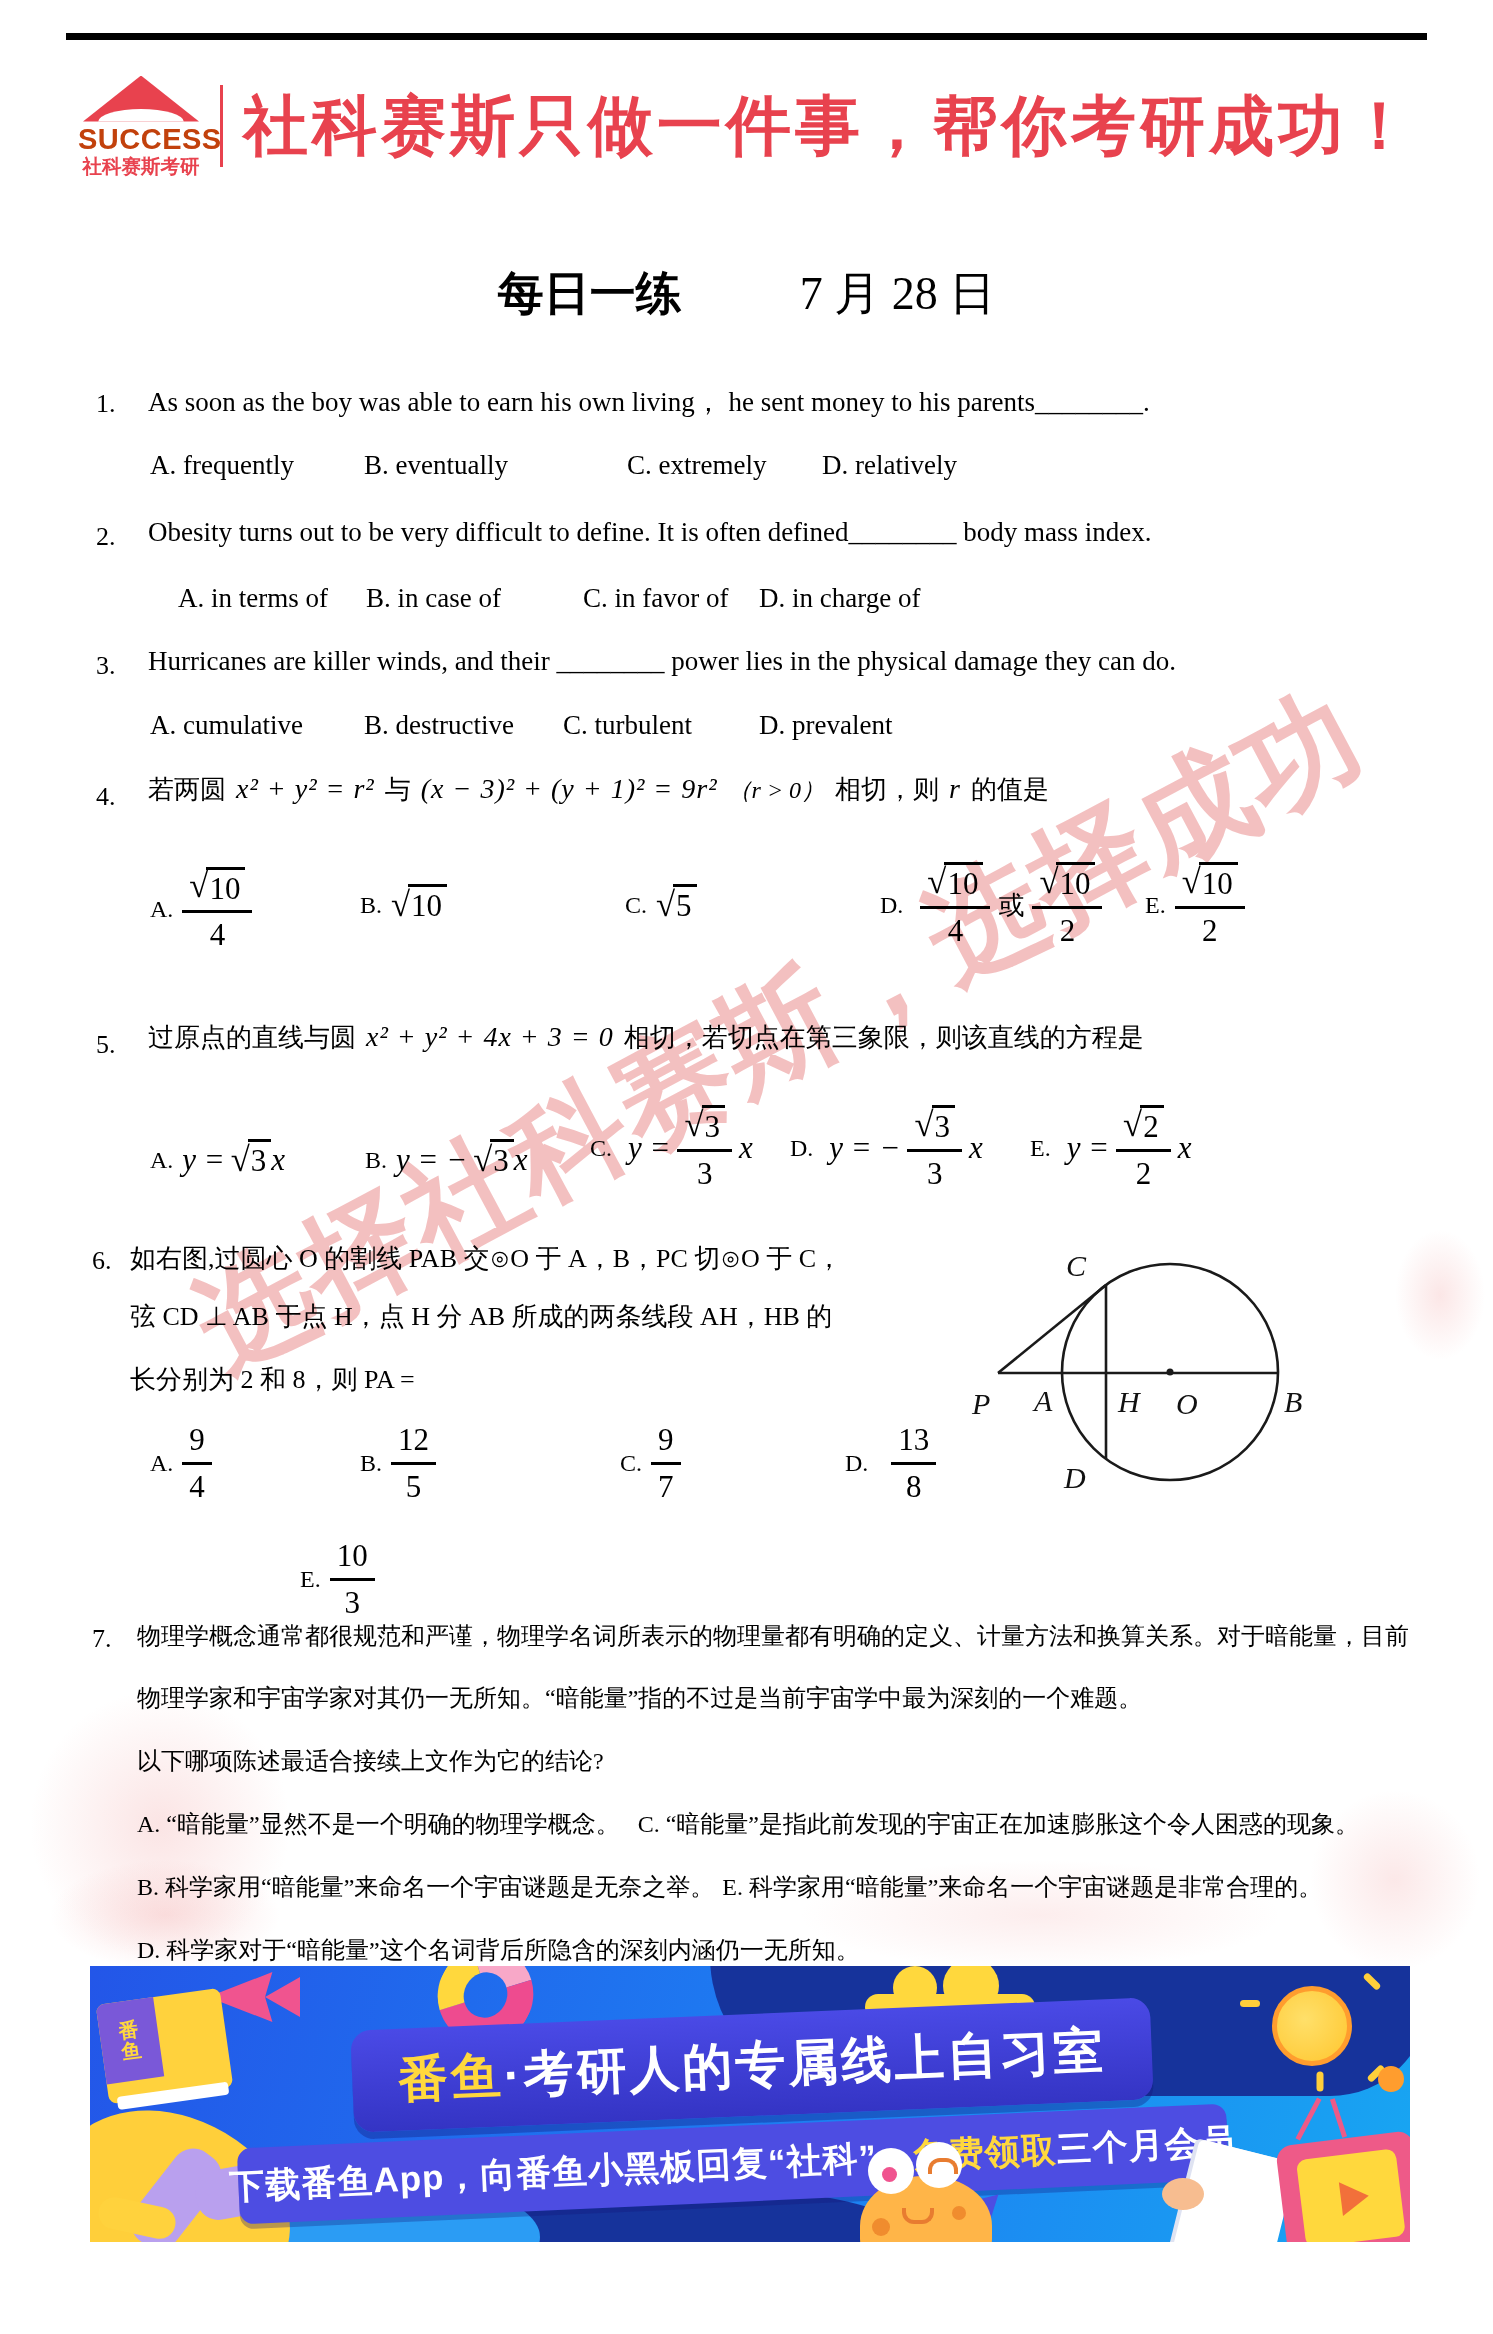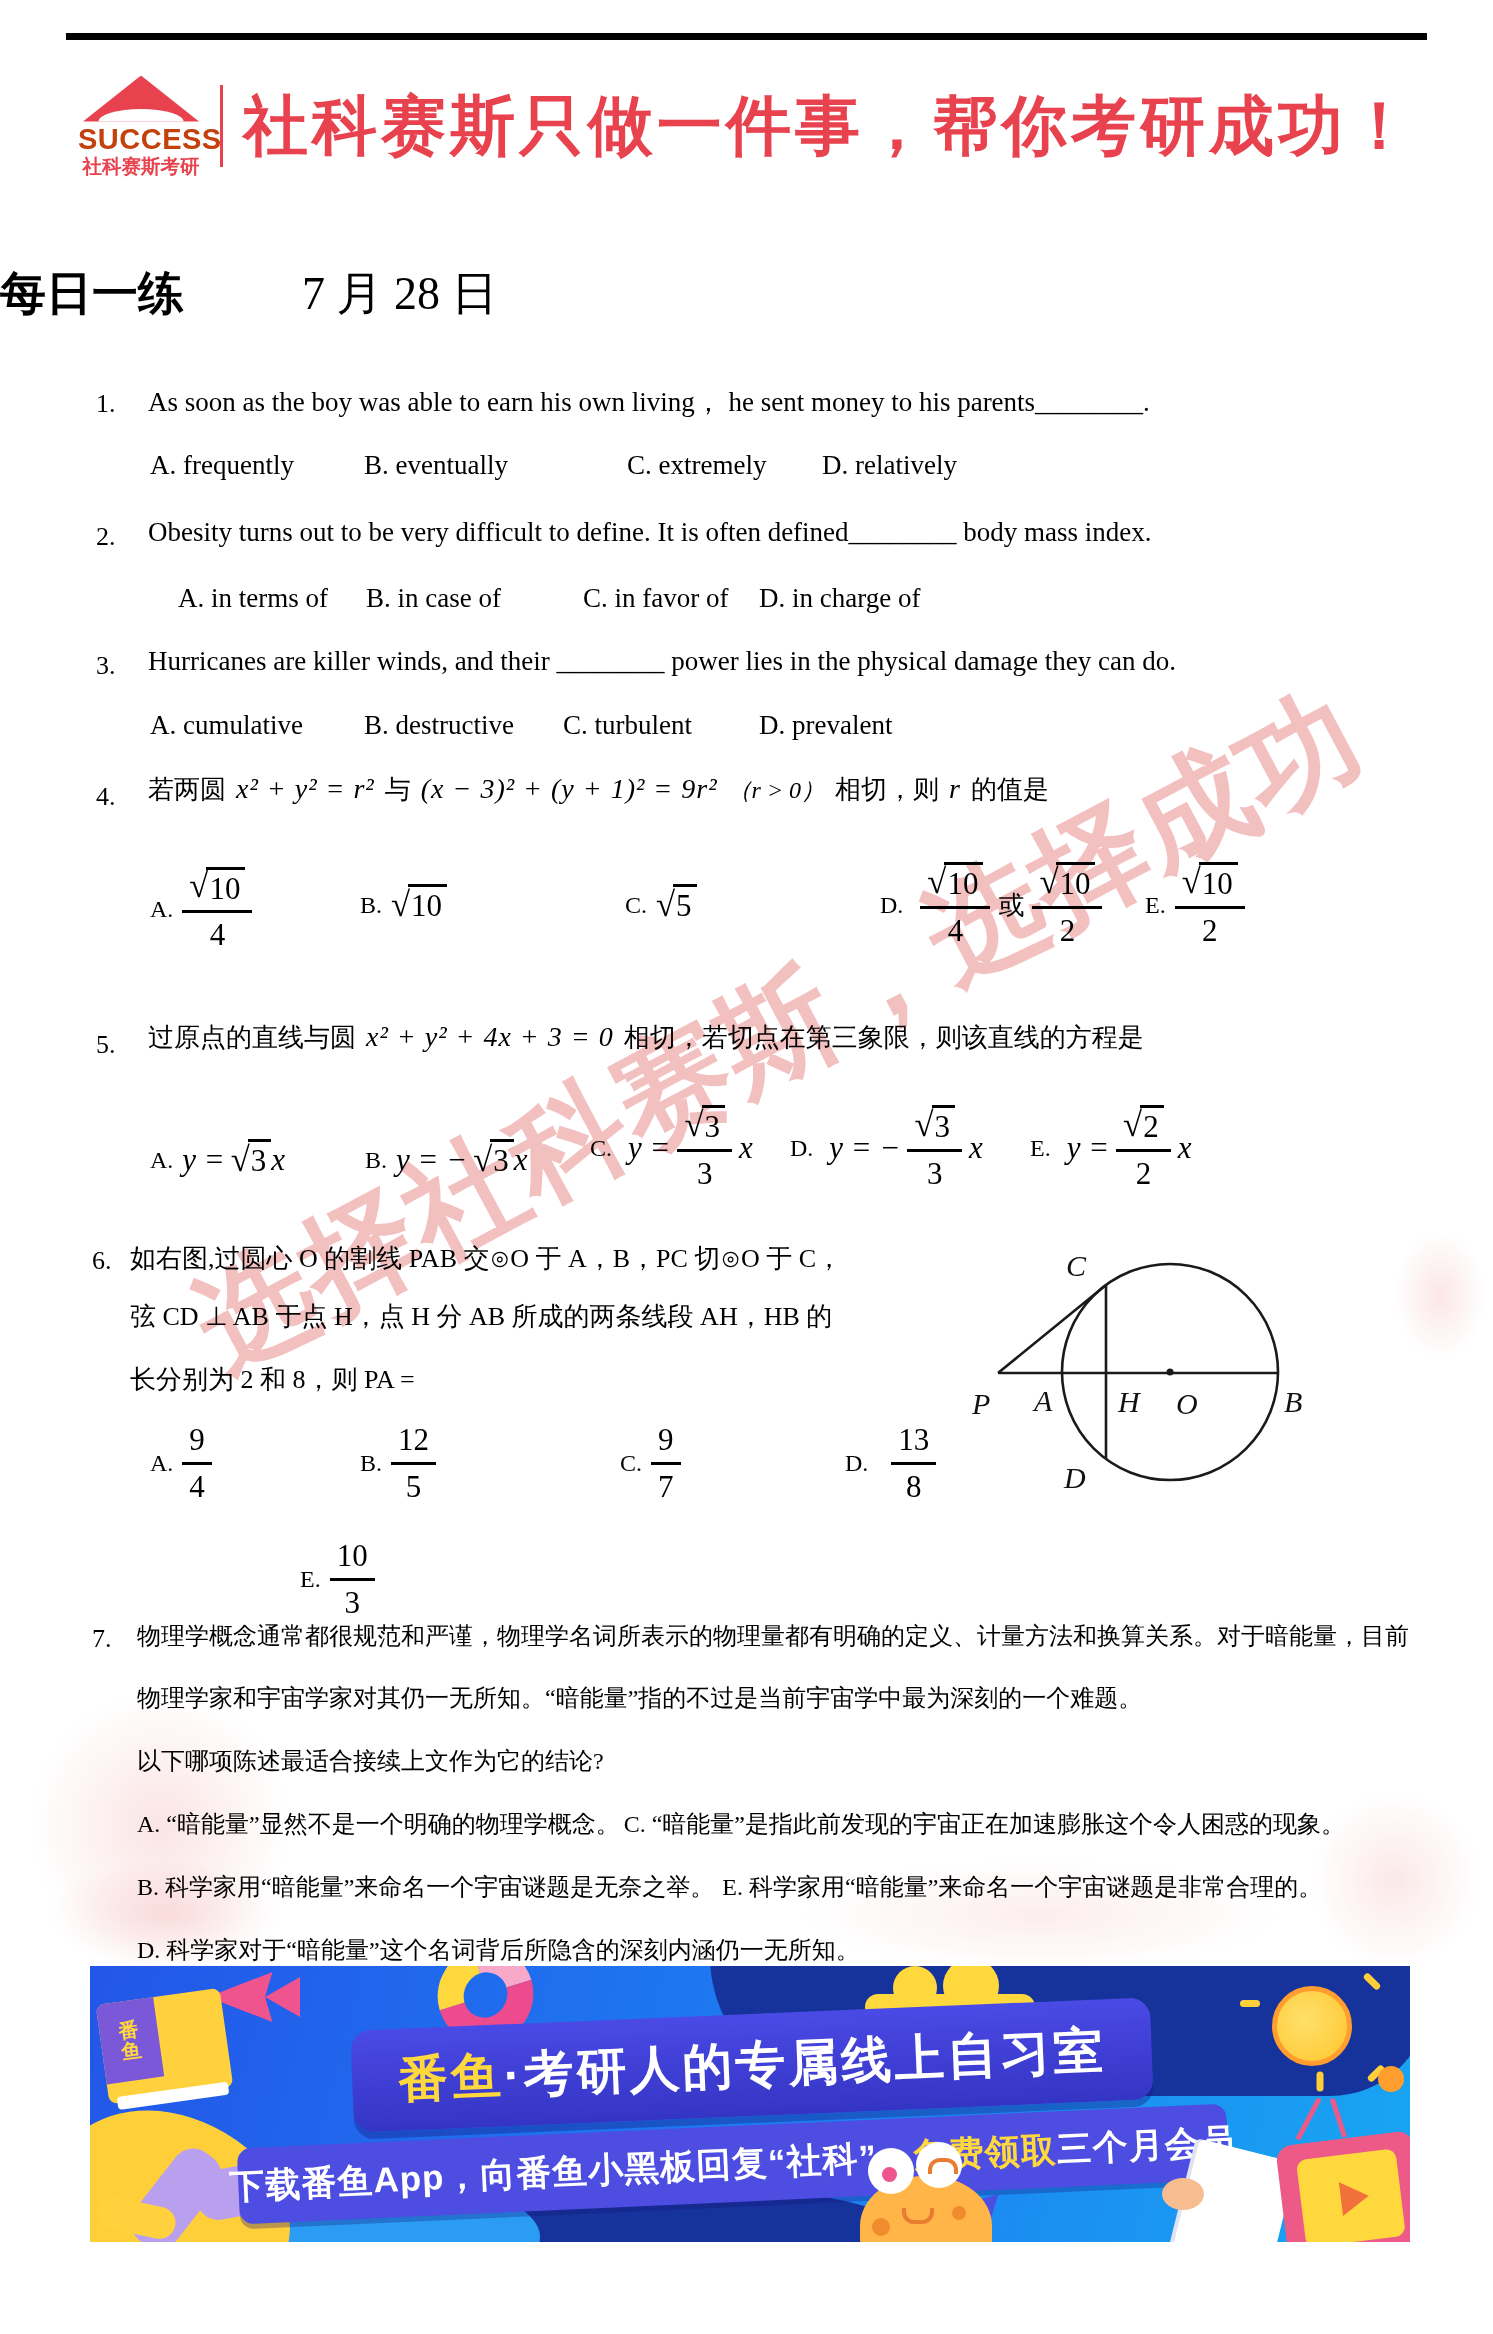--- a/index.html
+++ b/index.html
@@ -15,21 +15,21 @@
   .roof::after{content:"";position:absolute;left:15px;bottom:-13px;width:86px;height:26px;
         background:#fff;border-radius:50%;}
   .logo-word{font-family:"Liberation Sans",sans-serif;font-weight:bold;color:#c2410c;
         font-size:29px;letter-spacing:.5px;}
   .logo-sub{font-family:"Liberation Sans",sans-serif;font-weight:bold;color:#e8424e;
         font-size:19.5px;margin-top:2px;white-space:nowrap;}
   .hdr-divider{width:3px;height:82px;background:#e8424e;margin:0 20px 0 16px;}
   .slogan{font-family:"Liberation Sans",sans-serif;font-weight:900;color:#e8424e;
         font-size:65px;letter-spacing:4px;white-space:nowrap;}
   
-  .title-row{position:absolute;left:0;top:263px;width:100%;display:flex;
+  .title-row{position:absolute;left:0;top:263px;width:100%;display:flex;justify-content:center;
         gap:118px;font-size:46px;z-index:3;}
   .title-left{font-weight:bold;}
   .title-right{font-weight:normal;}
   
   .qblock{position:absolute;z-index:3;}
   .qline{display:flex;align-items:baseline;white-space:nowrap;}
   .qnum{position:absolute;font-size:26px;}
   .entext{font-size:27px;}
   .cntext{font-size:26px;}
   .opt-abs{position:absolute;display:flex;align-items:center;white-space:nowrap;}
@@ -42,21 +42,21 @@
   .fnum{border-bottom:3px solid #000;padding:0 7px 4px 7px;display:flex;align-items:flex-end;}
   .fden{padding-top:4px;}
   .rt-sym{font-style:normal;font-size:1.12em;margin-right:-2px;}
   .rt-rad{border-top:3px solid #000;padding:1px 5px 0 3px;font-style:normal;}
   .plain-num{font-style:normal;}
   
   .diagram{position:absolute;left:958px;top:1232px;width:410px;height:290px;z-index:3;}
   .diagram text{font-family:"Liberation Serif",serif;font-style:italic;font-size:30px;fill:#111;}
   
   .q7text{font-size:24px;white-space:nowrap;}
-  .q7opts{display:flex;gap:4px;font-size:24px;white-space:nowrap;}
+  .q7opts{display:flex;gap:18px;font-size:24px;white-space:nowrap;}
   
   .watermark{position:absolute;left:205px;top:1258px;z-index:6;transform:rotate(-28deg);
         transform-origin:left center;font-weight:bold;font-size:116px;letter-spacing:2px;
         color:rgba(226,104,104,0.42);white-space:nowrap;mix-blend-mode:multiply;pointer-events:none;}
   
   .blob{position:absolute;border-radius:50%;z-index:1;}
   .b1{left:30px;top:1690px;width:260px;height:270px;
       background:radial-gradient(closest-side,rgba(242,166,166,.30),rgba(242,166,166,0));}
   .b2{left:50px;top:1860px;width:230px;height:110px;
       background:radial-gradient(closest-side,rgba(242,166,166,.33),rgba(242,166,166,0));}

